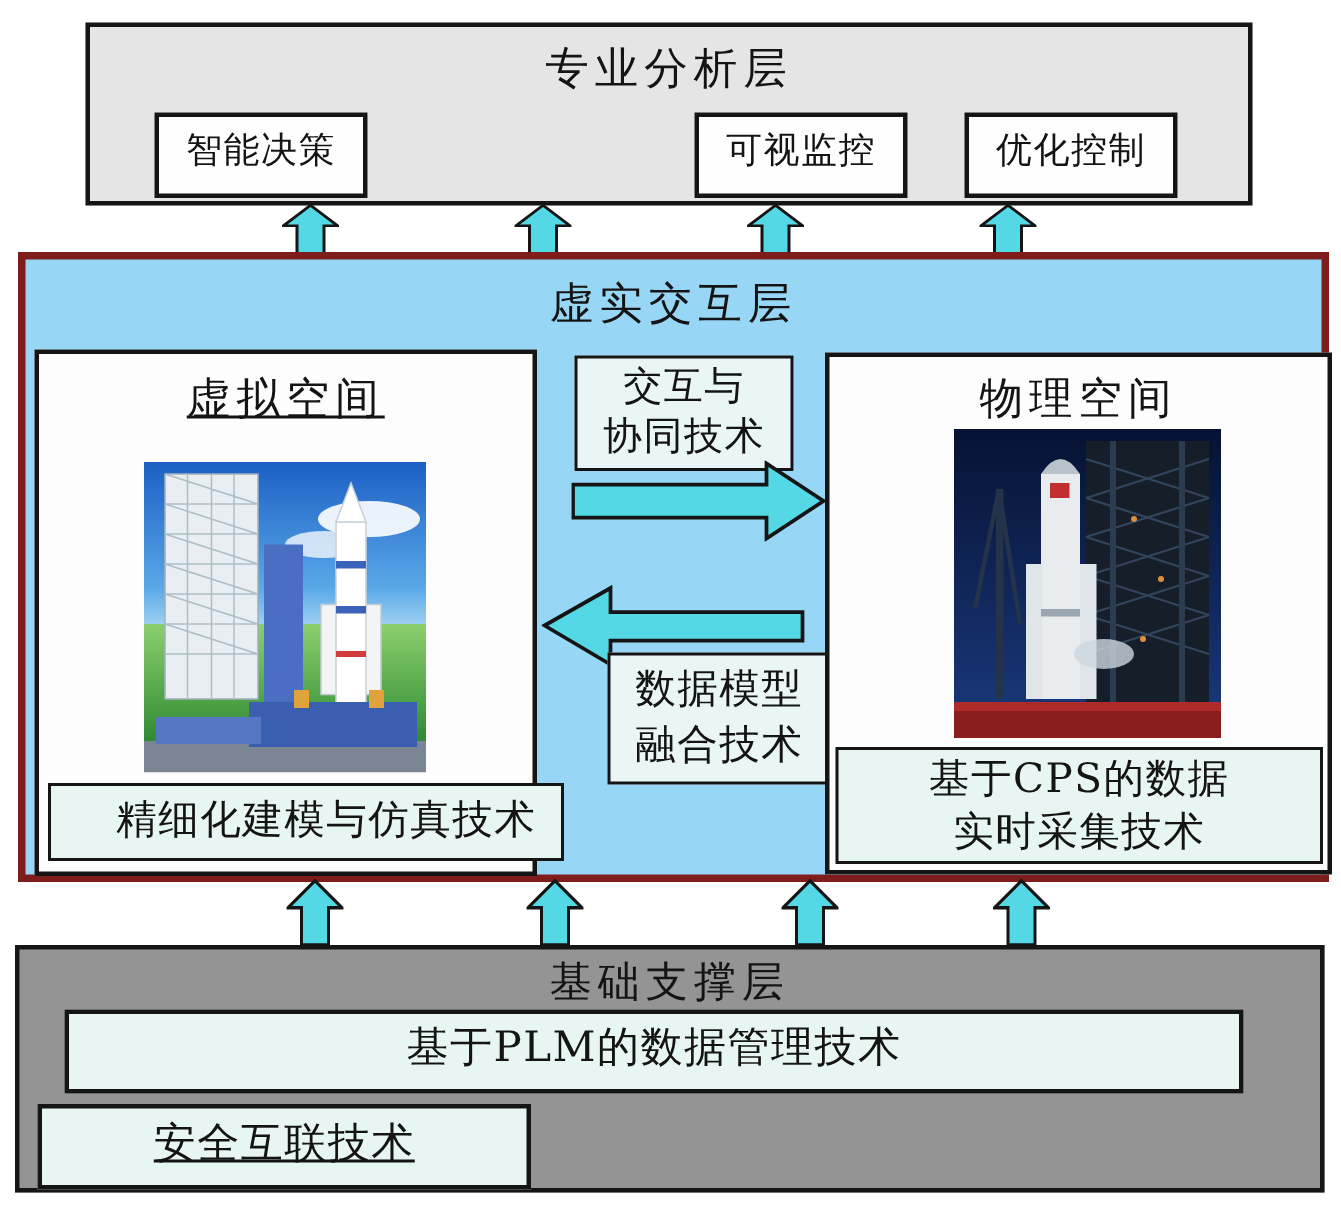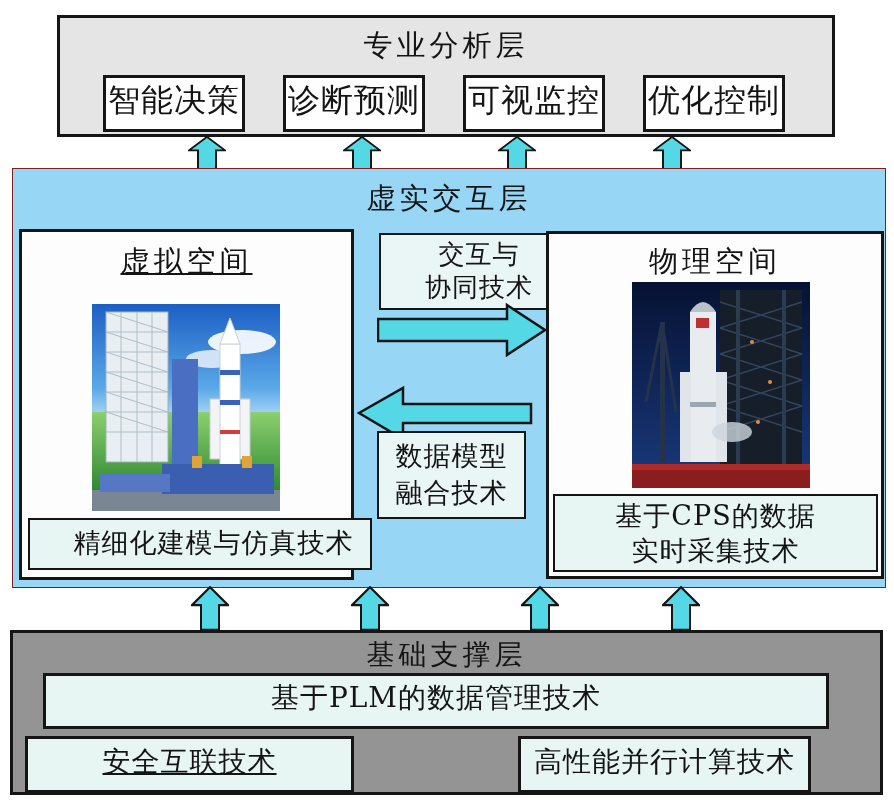--- a/index.html
+++ b/index.html
@@ -1,61 +1,60 @@
 <!DOCTYPE html>
 <html><head>
 <meta charset="utf-8">
 <style>
   html,body{margin:0;padding:0;background:#fff;}
   .page{position:relative;width:894px;height:812px;background:#ffffff;
         font-family:"DejaVu Serif","Liberation Serif",serif;color:#141414;overflow:hidden;}
   .abs{position:absolute;box-sizing:border-box;}
   
   .analysis{left:57px;top:15px;width:778px;height:122px;border:3px solid #151515;background:#e5e5e5;}
-  .interaction{left:12px;top:168px;width:874px;height:420px;border:1px solid #7f1d1d;background:#98d6f6;}
+  .interaction{left:12px;top:168px;width:874px;height:420px;border:5px solid #7f1d1d;background:#98d6f6;}
   .support{left:10px;top:630px;width:873px;height:165px;border:3px solid #151515;background:#949494;}
   .layer-title{width:100%;font-size:29px;letter-spacing:4px;text-align:center;}
   
   .a-item{position:absolute;top:57px;width:136px;height:51px;border:3px solid #151515;background:#fefefe;
-          font-size:32px;line-height:45px;text-align:center;letter-spacing:1px;}
+          font-size:24px;line-height:45px;text-align:center;letter-spacing:1px;}
   
   .varrow{position:absolute;width:38px;}
   .band1{top:136px;height:34px;}
   .band2{top:586px;height:45px;}
   
   .space-box{position:absolute;border:3px solid #151515;background:#fdfdfd;}
   .vbox{left:6px;top:60px;width:329px;height:345px;text-decoration:underline;}
   .pbox{left:533px;top:62px;width:332px;height:342px;}
   .space-title{margin-top:10px;font-size:29px;letter-spacing:4px;text-align:center;}
   .caption{position:absolute;border:2px solid #151515;background:#e7f5f3;text-align:center;
            font-size:27px;letter-spacing:1px;white-space:pre-line;}
   .cap-v{left:6px;top:286px;width:313px;height:48px;line-height:46px;padding-left:27px;}
   .cap-p{left:4px;top:260px;width:321px;height:72px;line-height:35px;padding-top:2px;}
   .tech-box{position:absolute;border:2px solid #151515;background:#e9f6f5;text-align:center;
             font-size:26px;white-space:pre-line;letter-spacing:1px;}
-  .tech-top{left:366px;top:64px;width:142px;height:70px;line-height:33px;padding-top:3px;padding-left:27px;}
-  .tech-bottom{left:364px;top:262px;width:145px;height:80px;line-height:37px;padding-top:4px;font-size:27px;}
+  .tech-top{left:366px;top:64px;width:142px;height:70px;line-height:33px;padding-top:3px;}
+  .tech-bottom{left:388px;top:262px;width:145px;height:80px;line-height:37px;padding-top:4px;font-size:27px;}
   .harrow{position:absolute;}
   .img-frame{position:absolute;}
   .support-title{margin-top:3px;font-size:28px;letter-spacing:4px;text-align:center;}
   .s-box{position:absolute;border:3px solid #151515;background:#e7f5f3;text-align:center;
          font-size:28px;letter-spacing:1px;}
   .s-plm{left:30px;top:40px;width:780px;height:50px;line-height:44px;}
   .s-sec{left:12px;top:103px;width:323px;height:51px;line-height:45px;text-decoration:underline;}
   .s-hpc{left:505px;top:103px;width:287px;height:51px;line-height:45px;}
 </style>
 </head>
 <body>
 
 <div class="page">
 
   <section class="abs analysis">
     <div class="layer-title" style="margin-top:8px;">专业分析层</div>
     <div class="a-item" style="left:43px;">智能决策</div>
-    <div class="a-item" style="left:223px;">诊断预测</div>
     <div class="a-item" style="left:403px;">可视监控</div>
     <div class="a-item" style="left:583px;">优化控制</div>
   </section>
 
   <svg class="varrow band1" style="left:188px;" viewBox="0 0 38 40" preserveAspectRatio="none">
     <polygon points="19,1 37,17 28,17 28,39 10,39 10,17 1,17" fill="#55d8e6" stroke="#151515" stroke-width="2"></polygon>
     </svg>
   <svg class="varrow band1" style="left:343px;" viewBox="0 0 38 40" preserveAspectRatio="none">
     <polygon points="19,1 37,17 28,17 28,39 10,39 10,17 1,17" fill="#55d8e6" stroke="#151515" stroke-width="2"></polygon>
     </svg>
@@ -166,16 +165,15 @@
     <polygon points="19,1 37,17 28,17 28,39 10,39 10,17 1,17" fill="#55d8e6" stroke="#151515" stroke-width="2"></polygon>
     </svg>
   <svg class="varrow band2" style="left:662px;" viewBox="0 0 38 40" preserveAspectRatio="none">
     <polygon points="19,1 37,17 28,17 28,39 10,39 10,17 1,17" fill="#55d8e6" stroke="#151515" stroke-width="2"></polygon>
     </svg>
 
   <section class="abs support">
     <div class="support-title">基础支撑层</div>
     <div class="s-box s-plm">基于PLM的数据管理技术</div>
     <div class="s-box s-sec">安全互联技术</div>
-    <div class="s-box s-hpc">高性能并行计算技术</div>
   </section>
 
 </div>
 
 </body></html>

